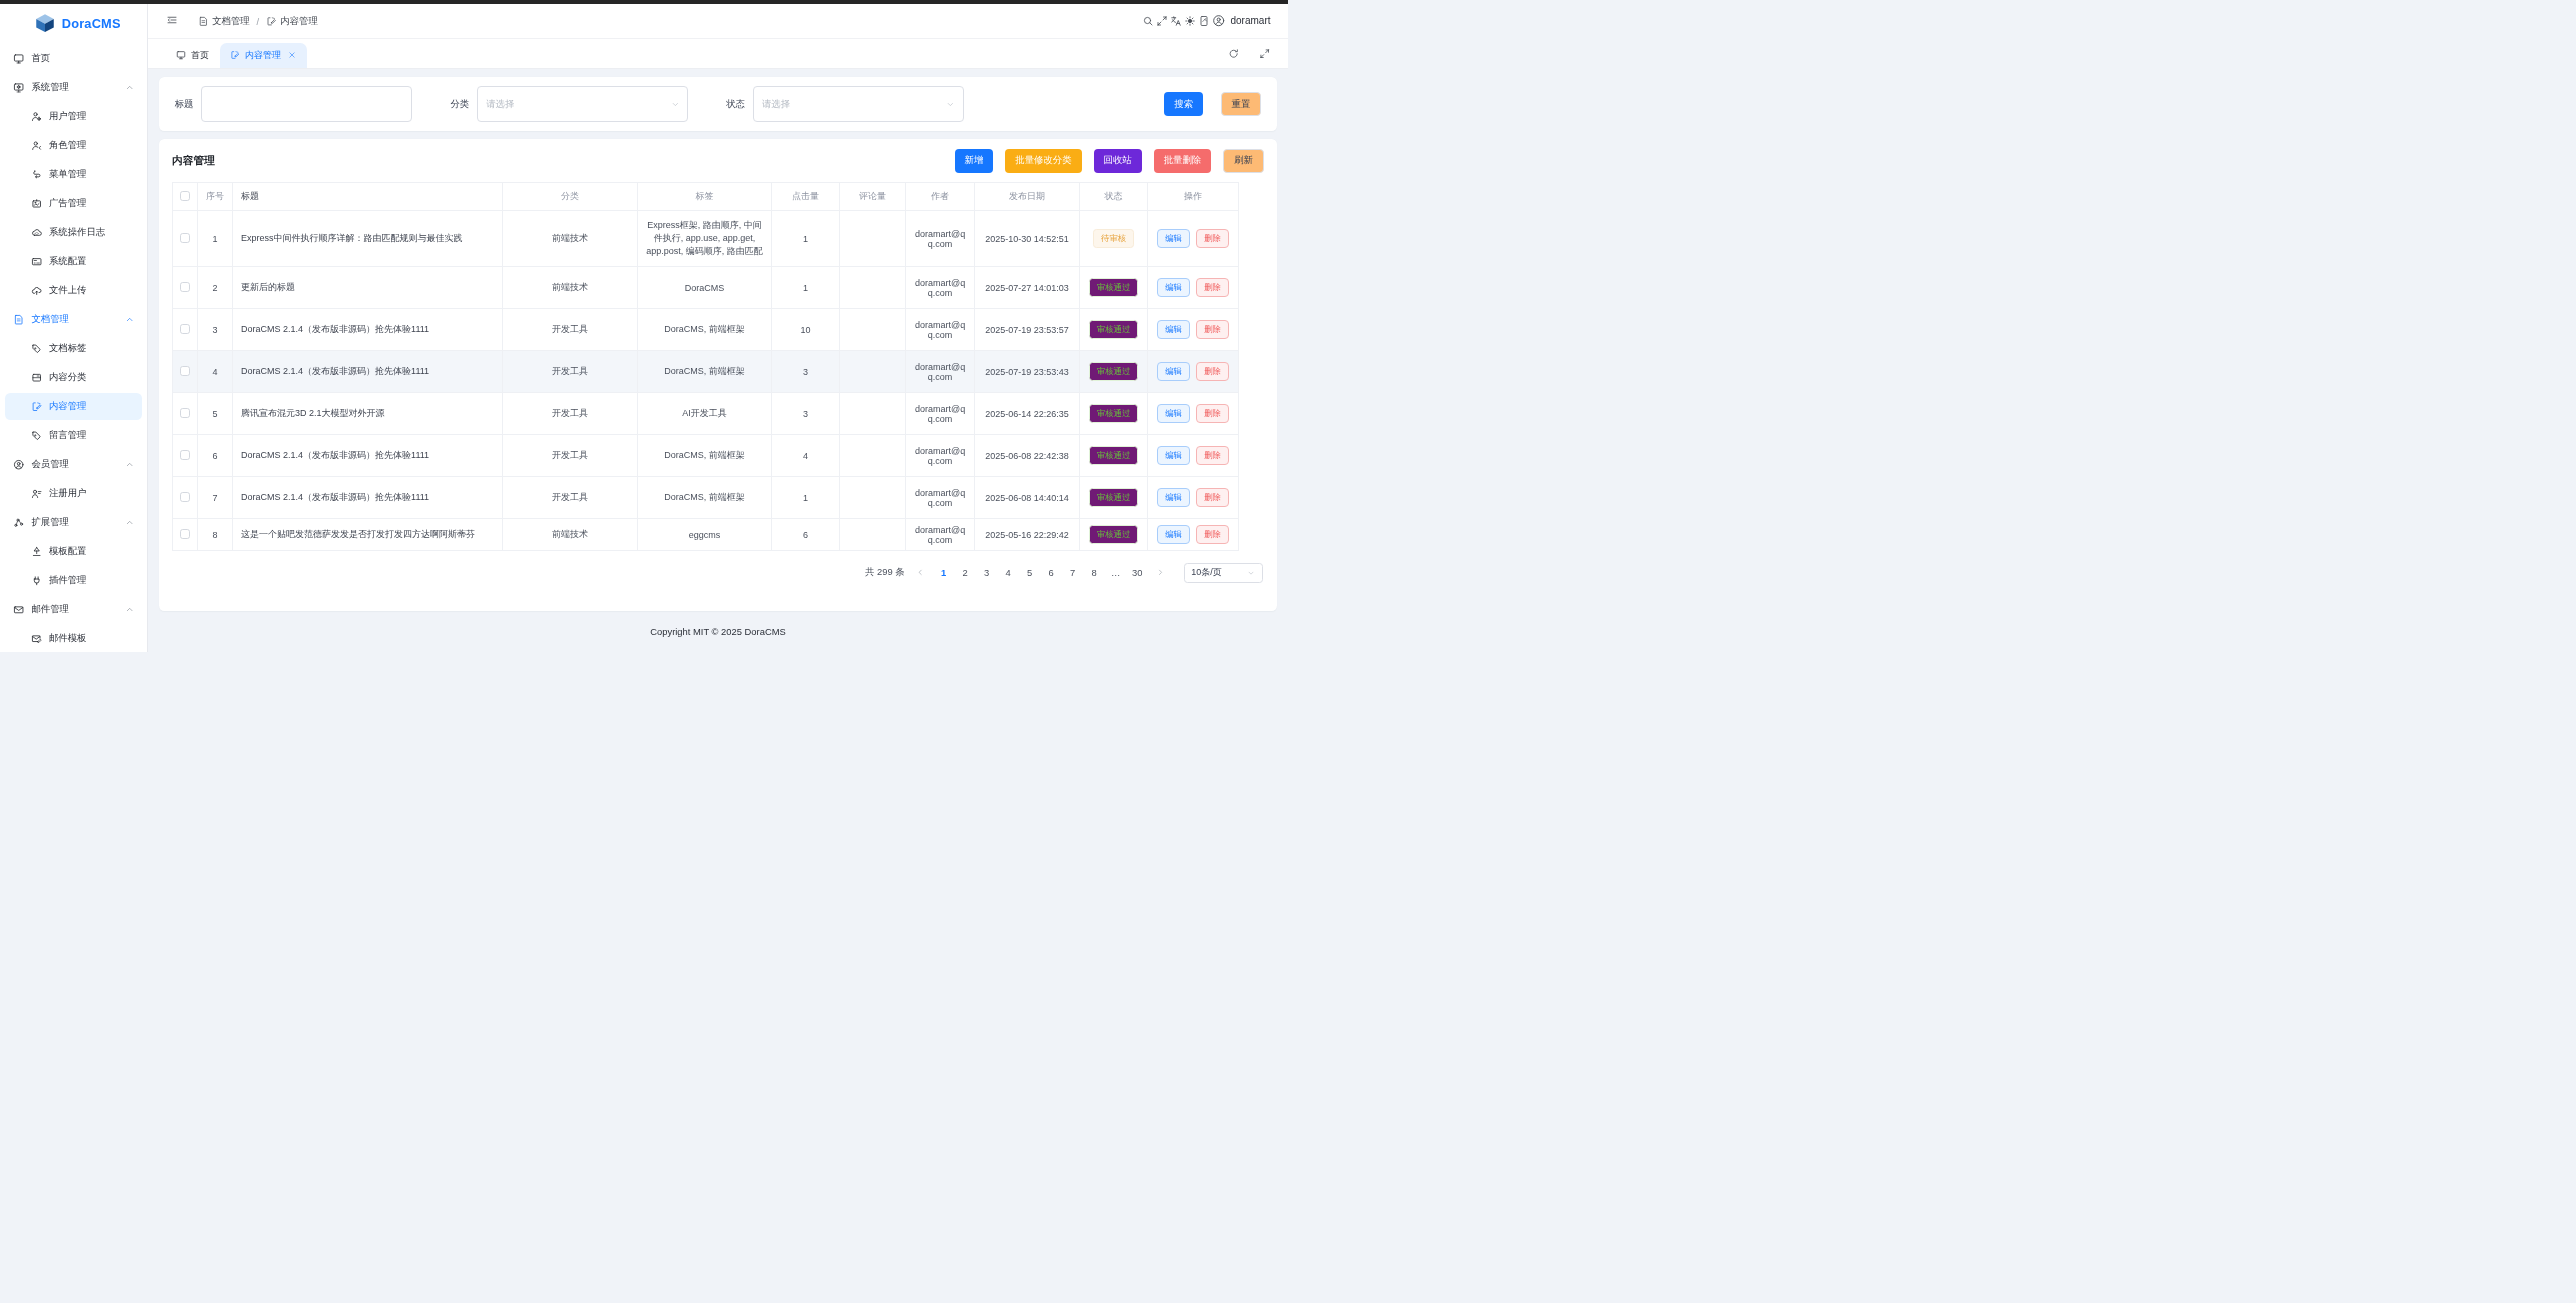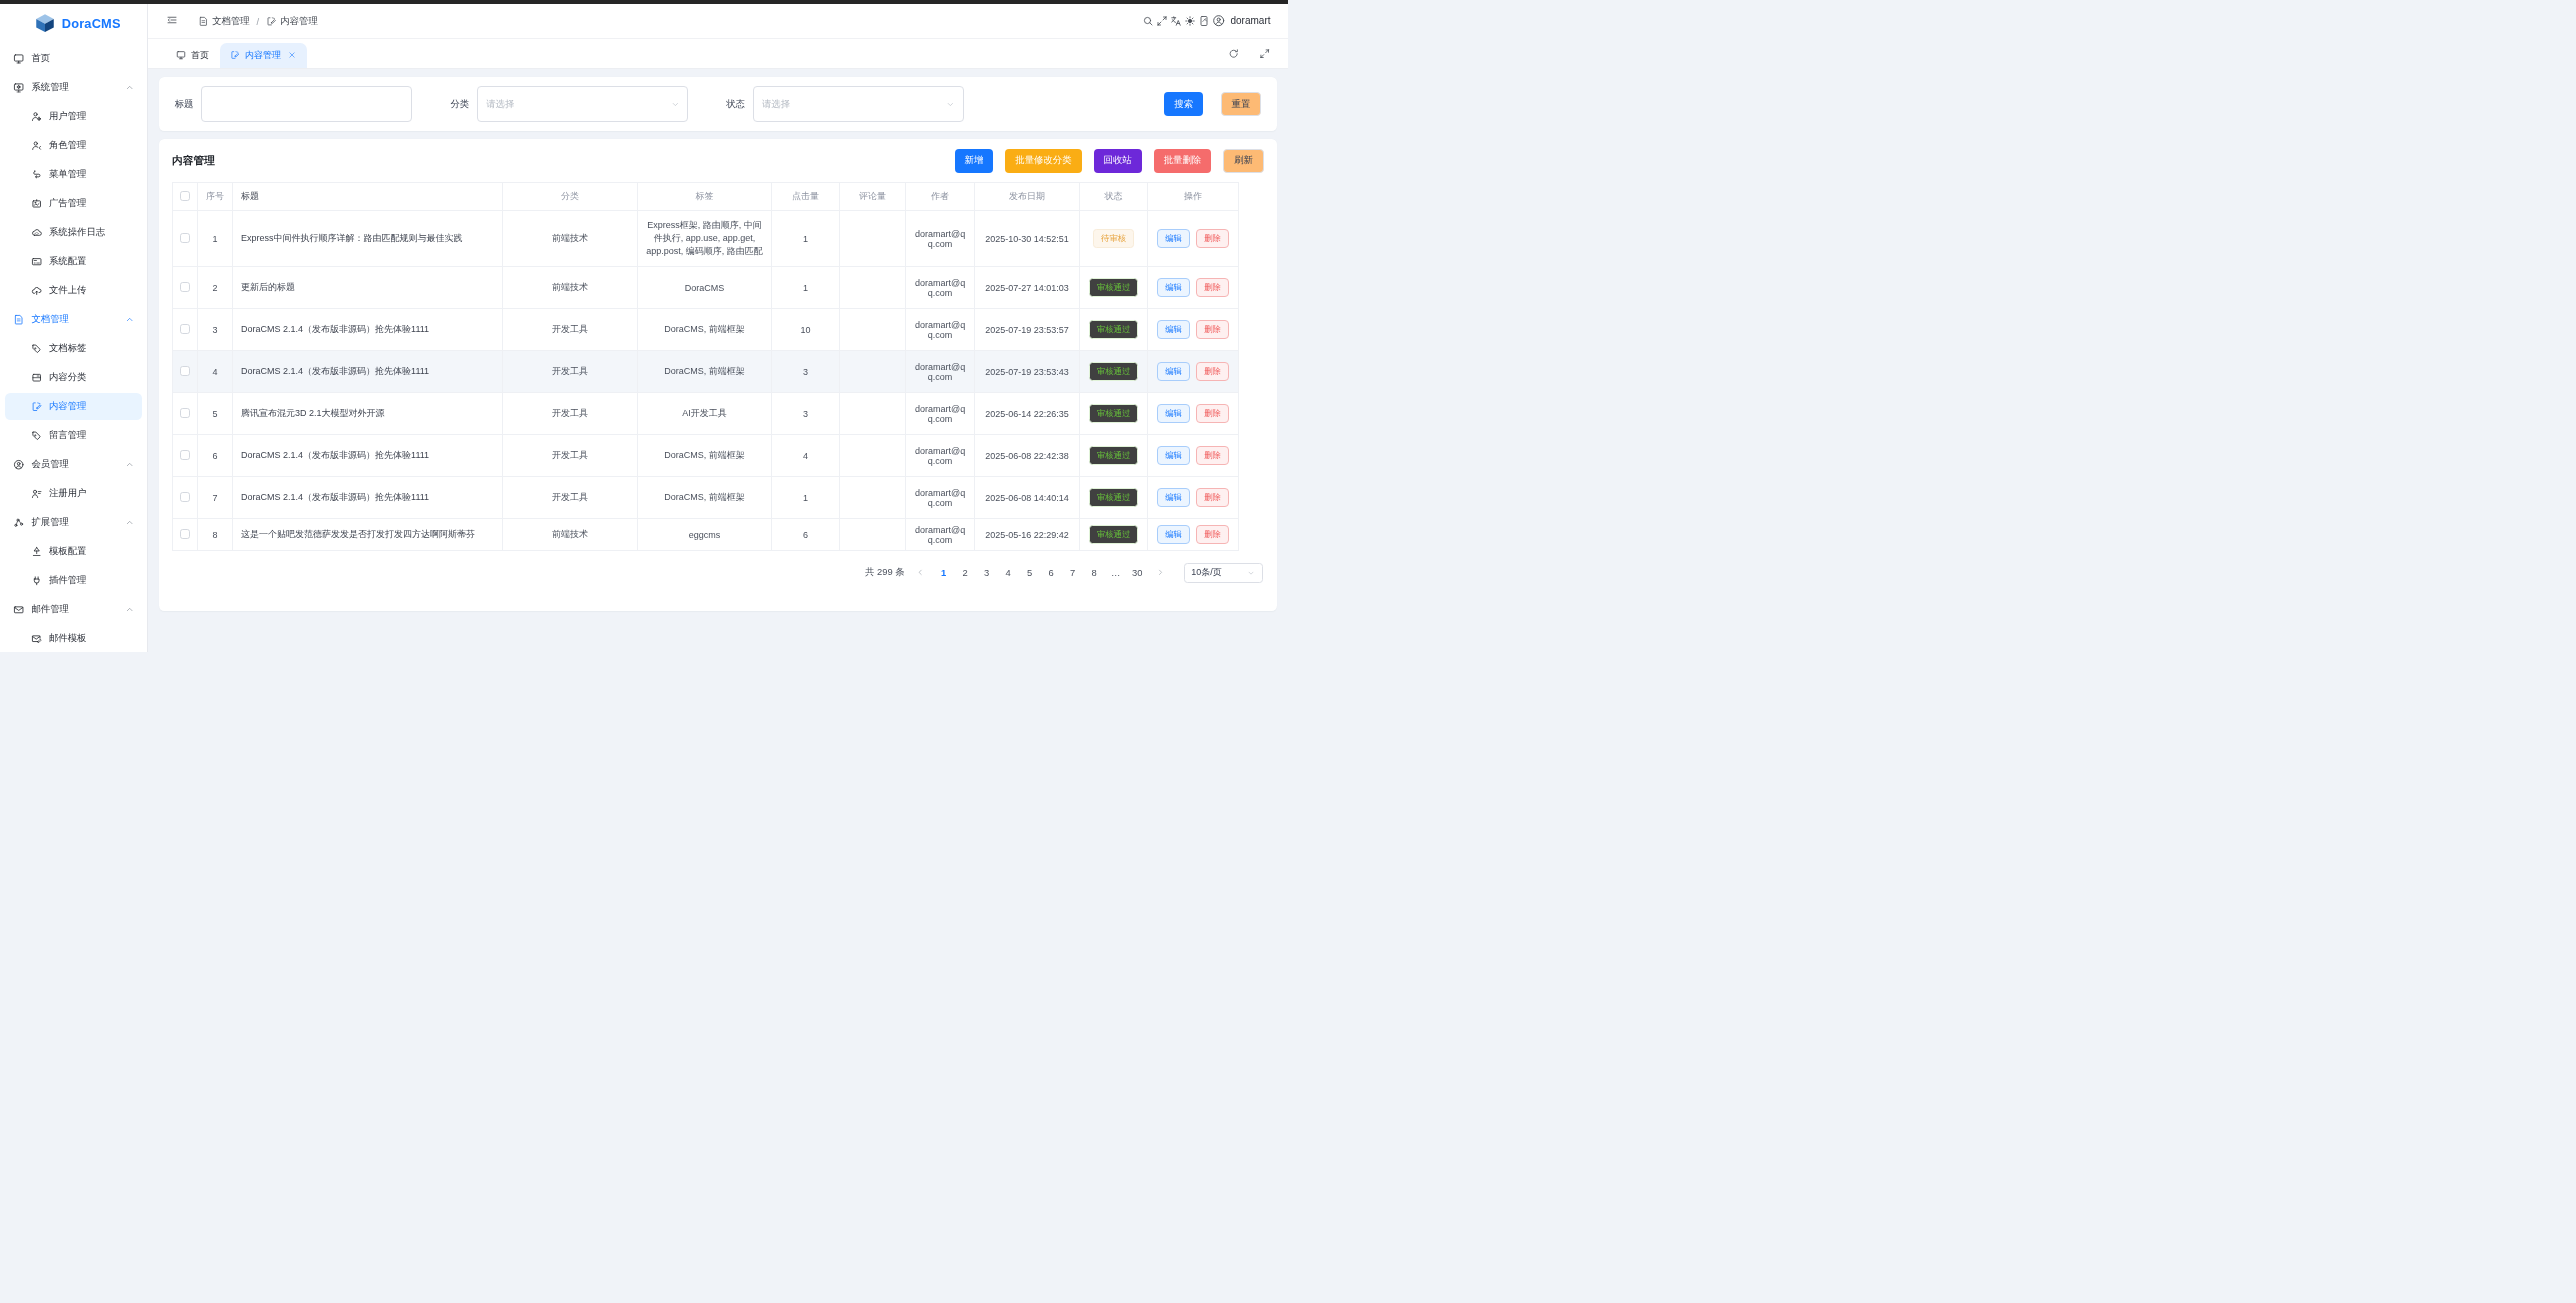--- a/index.html
+++ b/index.html
@@ -79,21 +79,21 @@
            font-size:9px; color:#4a505c; padding:4px 5.4px; word-break:break-word; }
   th { color:#8d93a1; height:28px; border-top:0.7px solid #eef0f4; }
   th.c-title, td.c-title { text-align:left; padding-left:8px; color:#3f4450; }
   tr.r-hl td { background:#f3f6fa; }
   tbody tr { height:42px; }
   tbody tr.tall { height:56px; }
   tbody tr.clip { height:32px; }
   .cbx { width:10px; height:10px; border:0.7px solid #d4d8df; border-radius:2.7px; background:#fff; display:inline-block; cursor:pointer; }
   .badge { display:inline-block; font-size:8.4px; padding:3.4px 6.7px; border-radius:3.4px; white-space:nowrap; }
   .badge.warning { color:#e6a23c; background:#fdf6ec; border:0.7px solid #f8ecd9; }
-  .badge.success { color:#67c23a; background:#404040; border:0.7px solid #e1f3d8;text-align:center; }
+  .badge.success { color:#67c23a; background:#701a75; border:0.7px solid #e1f3d8;text-align:center; }
   .op-btn { display:inline-block; font-size:8.4px; padding:3.4px 7.4px; border-radius:4px; cursor:pointer; }
   .op-edit { color:#1677ff; background:#ecf5ff; border:0.7px solid #a8cdfb; margin-right:5.4px; }
   .op-del  { color:#f05a5a; background:#fef0f0; border:0.7px solid #f6b4b4; }
 
   .pager { height:43px; display:flex; align-items:center; justify-content:flex-end; gap:5.4px; font-size:9.4px; color:#4a505c; padding-right:1.3px; }
   .pager .total { margin-right:2px; }
   .pg { min-width:17.5px; height:19px; display:inline-flex; align-items:center; justify-content:center; cursor:pointer; padding:0 2.7px; }
   .pg.active { color:#1677ff; font-weight:bold; }
   .pg .ic { width:8.7px; height:8.7px; color:#9aa0a8; }
   .page-size { width:79px; height:20px; border:0.7px solid #dcdfe6; border-radius:3.4px; display:flex; align-items:center;
@@ -700,16 +700,17 @@
             </span>
           <span class="page-size">
             <span>10条/页</span>
             <svg class="ic" viewBox="0 0 12 12" width="8" height="8">
                 <use href="#i-chevron-down"></use>
               </svg>
           </span>
         </div>
       </div>
 
+      <div class="page-footer">Copyright MIT © 2025 DoraCMS</div>
     </div>
   </div>
 </div>
 
 
 </body></html>

